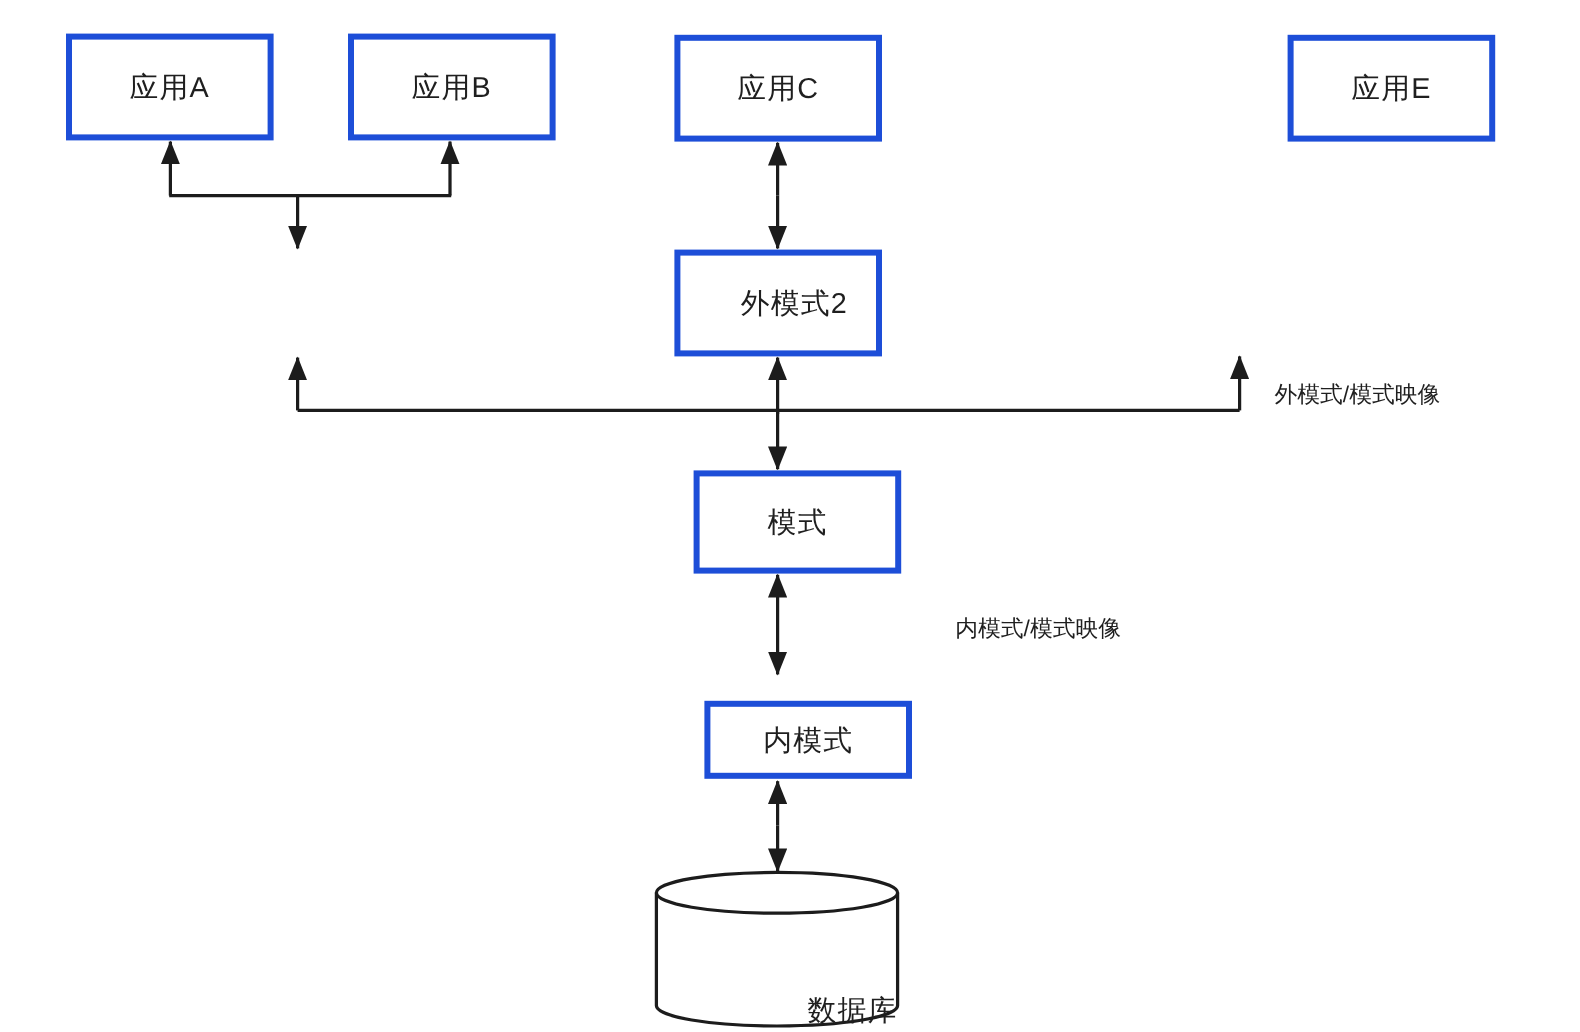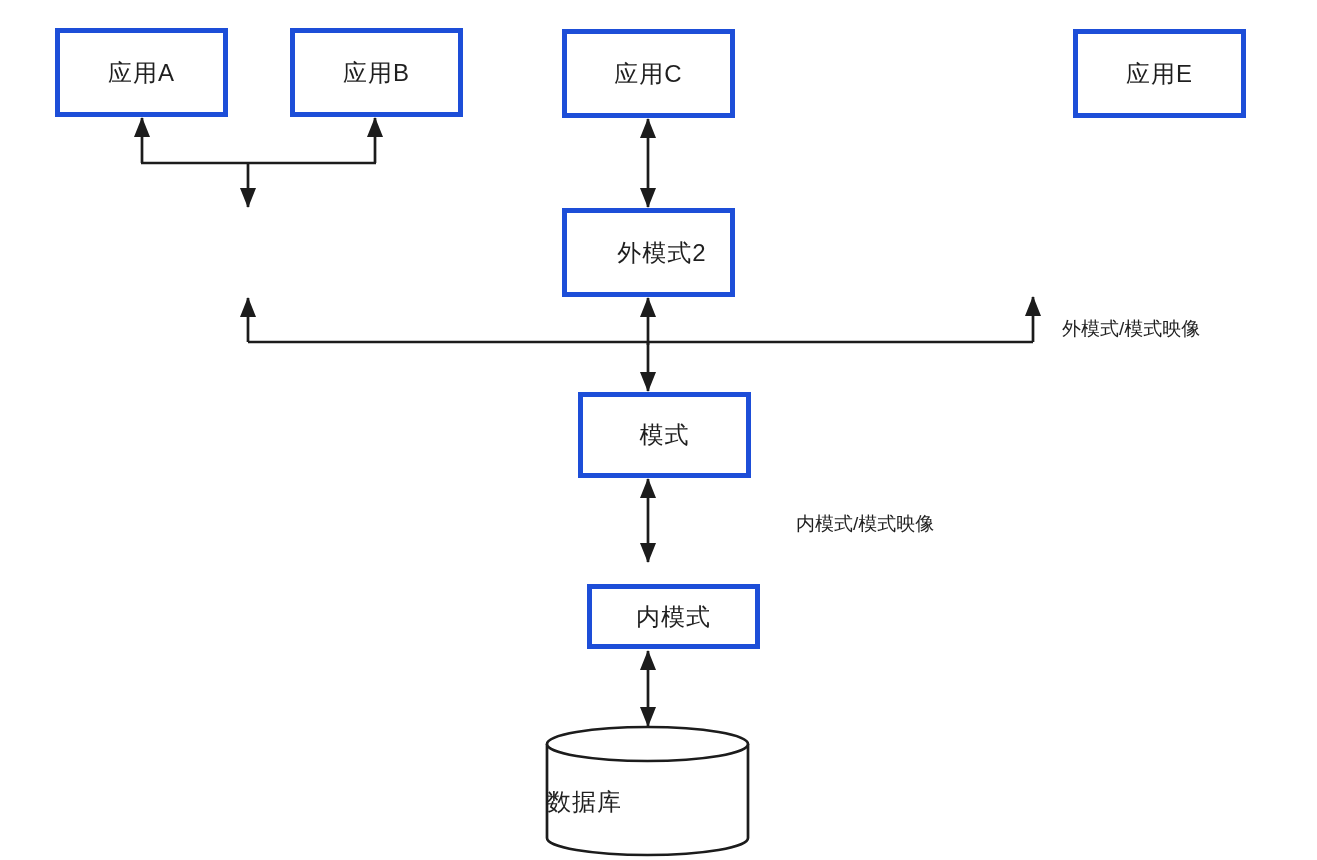--- a/index.html
+++ b/index.html
@@ -41,23 +41,23 @@
   .map-label {
     position: absolute;
     font-size: 19px;
     font-weight: 500;
     white-space: nowrap;
     color: #1f1f1f;
   }
   .db-label {
     position: absolute;
     left: 547px;
-    top: 786px;
+    top: 826px;
     width: 201px;
-    text-align: left;
+    text-align: right;
     font-size: 24px;
     font-weight: 500;
     letter-spacing: 1px;
     color: #1f1f1f;
   }
   svg line, svg path.cyl {
     stroke: #1c1c1c;
     stroke-width: 2.7px;
     fill: none;
   }

